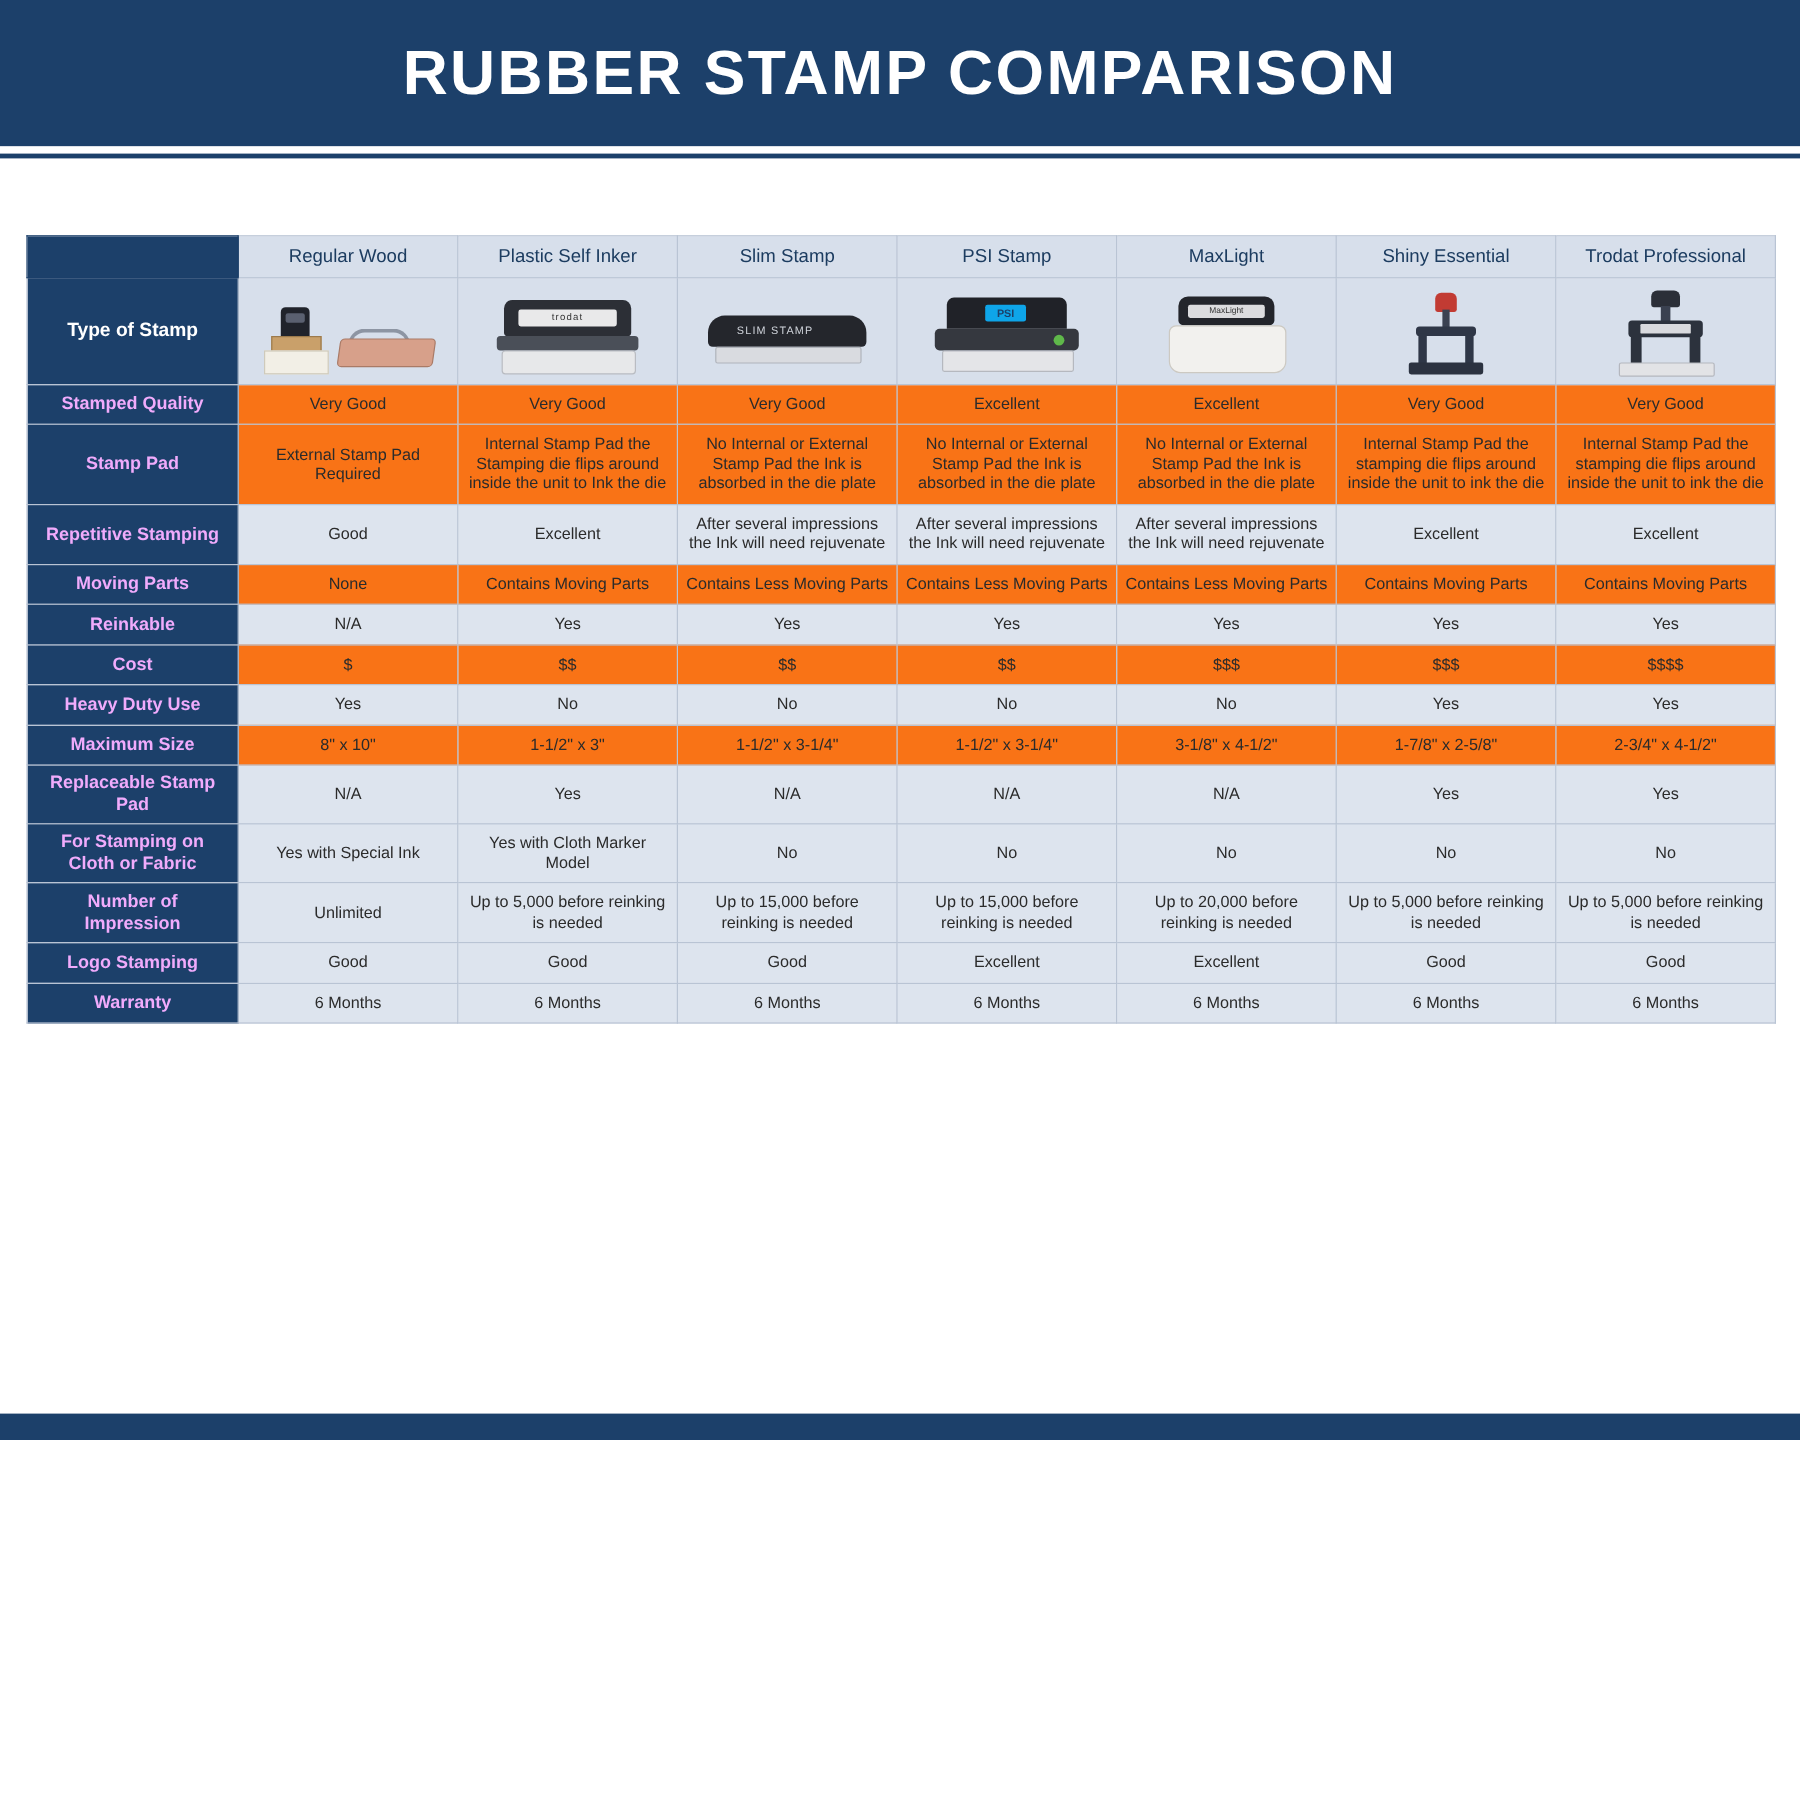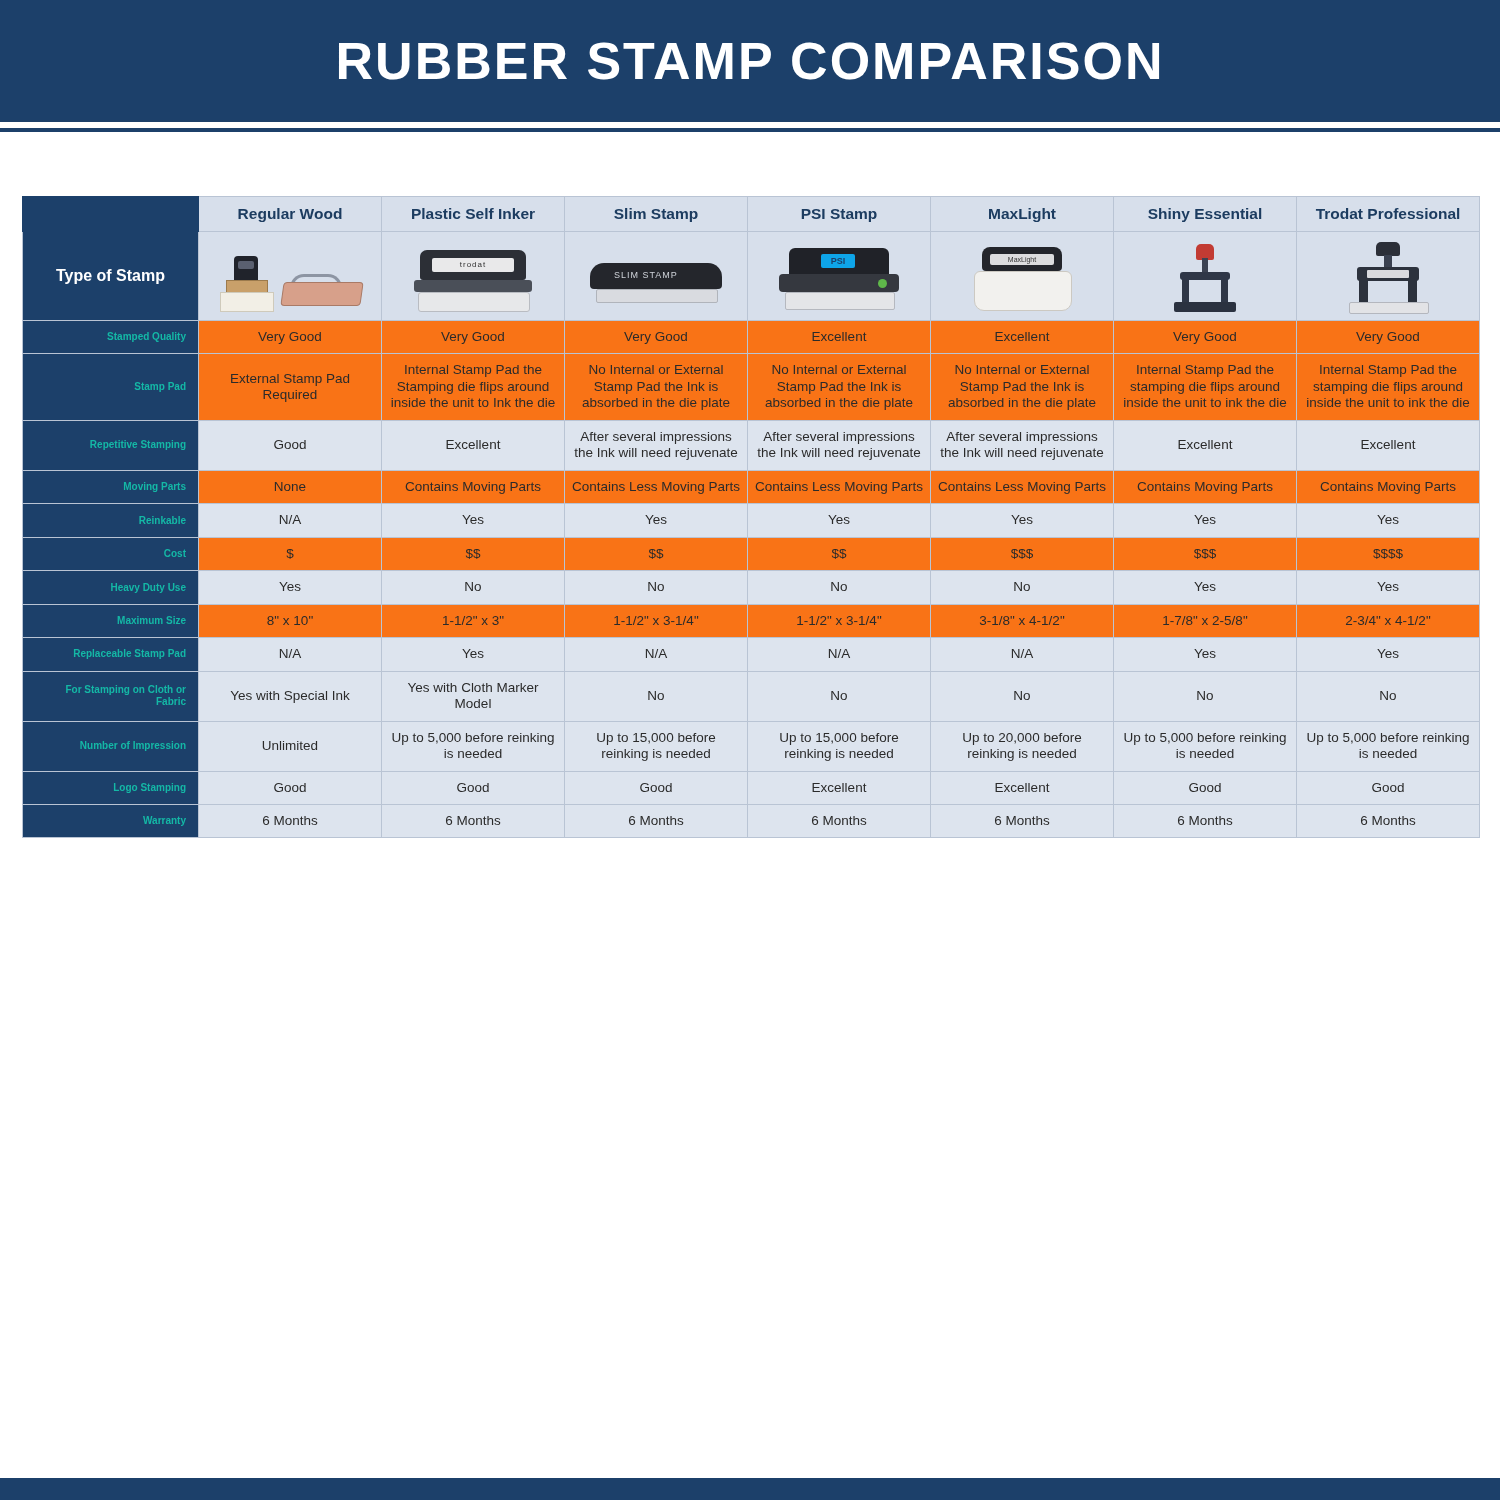--- a/index.html
+++ b/index.html
@@ -9,21 +9,21 @@
   body {
     width: 1500px;
     height: 1500px;
     background: #ffffff;
     font-family: "Liberation Sans", sans-serif;
     overflow: hidden;
   }
   .page {
     position: relative;
     width: 1500px;
-    height: 1500px;
+    height: 1200px;
     box-sizing: border-box;
   }
   .header-band {
     position: absolute;
     top: 0;
     left: 0;
     width: 1500px;
     height: 122px;
     background: #1b3f६6;
     background: #1c406a;
@@ -89,21 +89,21 @@
 
   
   tr.head-row th.corner {
     background: #1c406a;
     border: 1px solid #1c406a;
   }
   tr.head-row th.colhead {
     background: #d7dfeb;
     color: #1c3c60;
     font-size: 15.5px;
-    font-weight: bold;
+    font-weight: normal;
     padding: 6px 4px;
     height: 22px;
   }
   
   tr.img-row td.rowlabel {
     background: #1c406a;
     color: #ffffff;
     font-weight: bold;
     font-size: 16px;
     padding: 0 12px;
@@ -111,25 +111,25 @@
   }
   tr.img-row td.imgcell {
     background: #d7dfeb;
     text-align: center;
     height: 84px;
     padding: 2px;
   }
 
   td.rowlabel {
     background: #1c406a;
-    color: #14b8a6;
+    color: #f0abfc;
     font-weight: bold;
-    font-size: 10px;
+    font-size: 15px;
     padding: 6px 12px;
-    text-align: right;
+    text-align: center;
     line-height: 1.18;
   }
   td.cell {
     text-align: center;
     font-size: 13.5px;
     color: #2b2b2b;
     padding: 8px 6px;
     line-height: 1.22;
   }
   tr.light td.cell { background: #f97316; }

